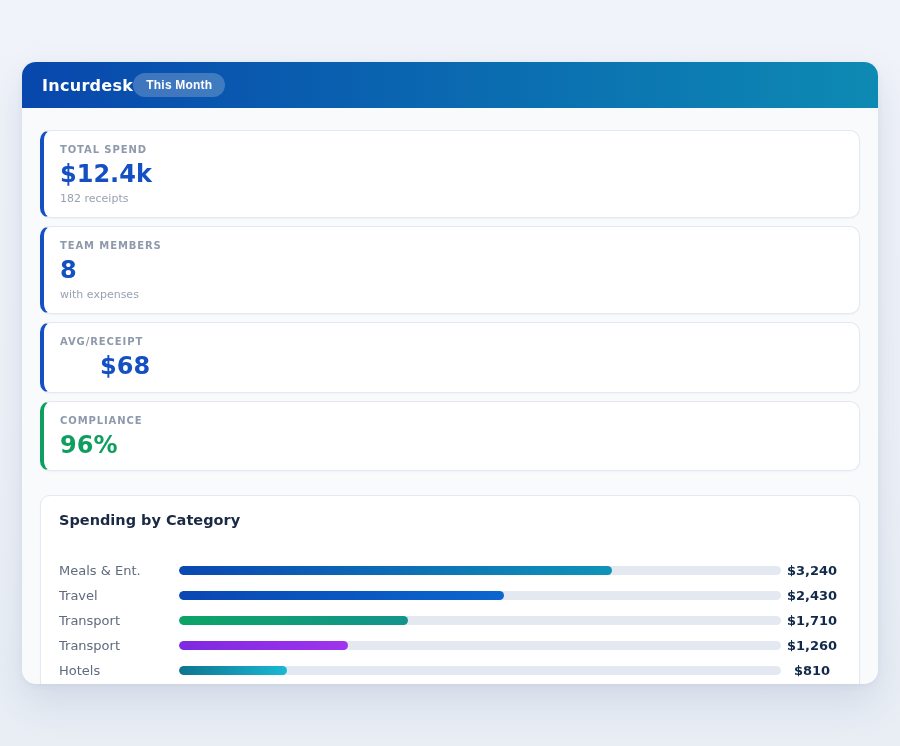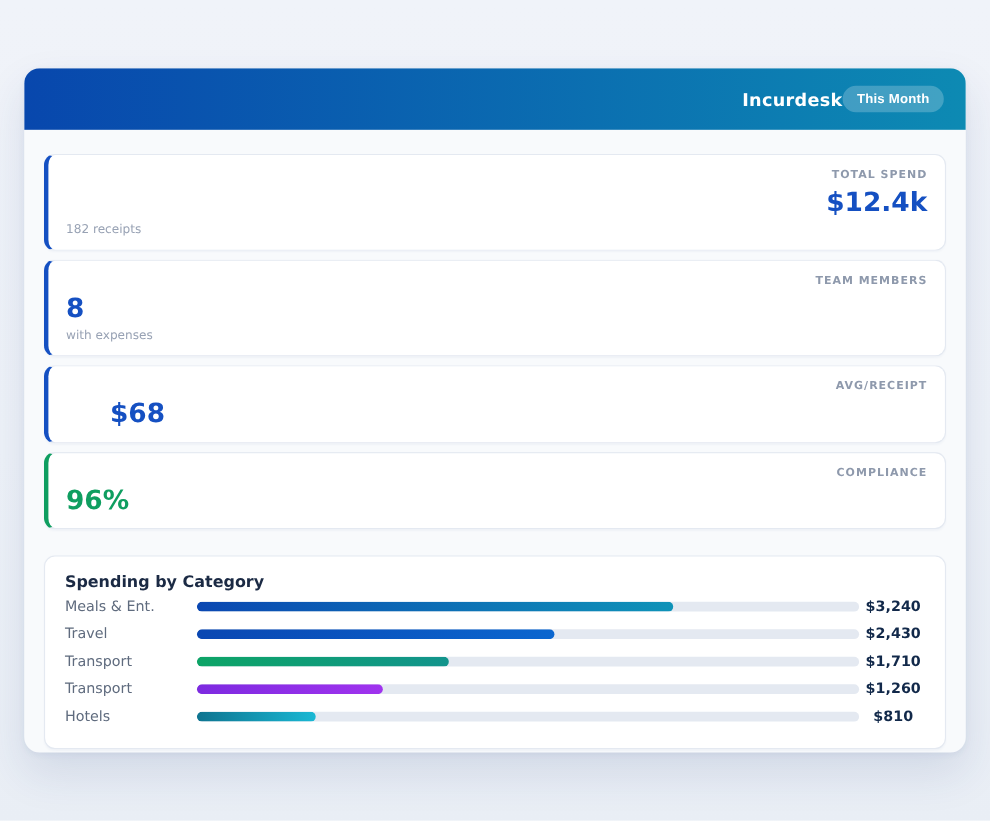--- a/index.html
+++ b/index.html
@@ -12,24 +12,24 @@
   .app-card {
     position: absolute;
     left: 22px; top: 62px;
     width: 856px; height: 622px;
     background: #f8fafc;
     border-radius: 14px;
     box-shadow: 0 18px 40px rgba(30,60,120,0.12), 0 2px 6px rgba(30,60,120,0.06);
     overflow: hidden;
   }
   .app-header {
-    height: 56px;
+    height: 46px;
     display: flex;
     align-items: center;
-    justify-content: flex-end;
+    justify-content: flex-start;
     padding: 0 20px;
   }
   .app-title {
     color: #ffffff;
     font-size: 16px;
     font-weight: bold;
     letter-spacing: 0.3px;
   }
   .period-badge {
     background: rgba(255,255,255,0.22);
@@ -50,21 +50,20 @@
     border-radius: 10px;
     padding: 13px 16px 12px 16px;
     margin-bottom: 8px;
     box-shadow: 0 1px 2px rgba(30,60,120,0.04);
   }
   .stat-label {
     font-size: 10px;
     font-weight: bold;
     letter-spacing: 0.9px;
     color: #8e99ac;
-    text-align: right;
   }
   .stat-value {
     font-size: 24px;
     font-weight: bold;
     margin-top: 7px;
     color: #1550c2;
     line-height: 1.05;
   }
   .stat-sub {
     font-size: 11px;
@@ -77,21 +76,21 @@
     background: #ffffff;
     border: 1px solid #e4e9f1;
     border-radius: 10px;
     padding: 16px 16px 16px 18px;
     box-shadow: 0 1px 2px rgba(30,60,120,0.04);
   }
   .chart-title {
     font-size: 14.5px;
     font-weight: bold;
     color: #1b2a44;
-    margin-bottom: 1px;
+    margin-bottom: 30px;
   }
   .chart-row {
     display: grid;
     grid-template-columns: 120px 1fr 62px;
     align-items: center;
     height: 25px;
   }
   .row-label {
     font-size: 13px;
     color: #5f6b7e;
@@ -120,21 +119,21 @@
 
   <div class="app-header" style="background: linear-gradient(90deg, rgb(8, 71, 173), rgb(13, 138, 179));">
     <div class="app-title">Incurdesk</div>
     <button class="period-badge">This Month</button>
   </div>
 
   <div class="app-body">
 
     <div class="stat-card" style="border-left-color: rgb(21, 80, 194);">
       <div class="stat-label">TOTAL SPEND</div>
-      <div class="stat-value" style="color: rgb(21, 80, 194); text-align: right;">$12.4k</div>
+      <div class="stat-value" style="color: rgb(21, 80, 194);">$12.4k</div>
       <div class="stat-sub">182 receipts</div>
     </div>
 
     <div class="stat-card" style="border-left-color: rgb(21, 80, 194);">
       <div class="stat-label">TEAM MEMBERS</div>
       <div class="stat-value" style="color: rgb(21, 80, 194);">8</div>
       <div class="stat-sub">with expenses</div>
     </div>
 
     <div class="stat-card" style="border-left-color: rgb(21, 80, 194);">

